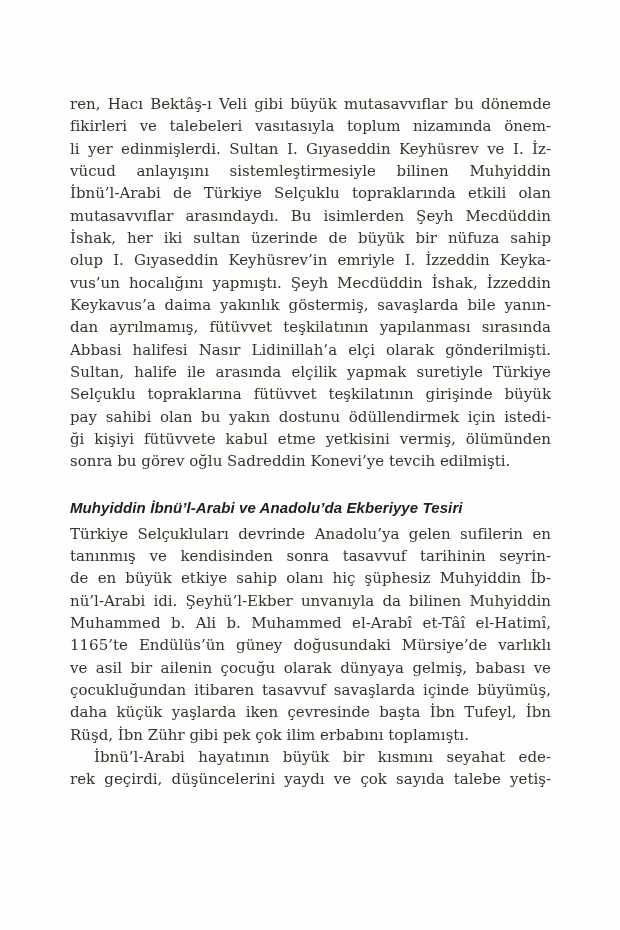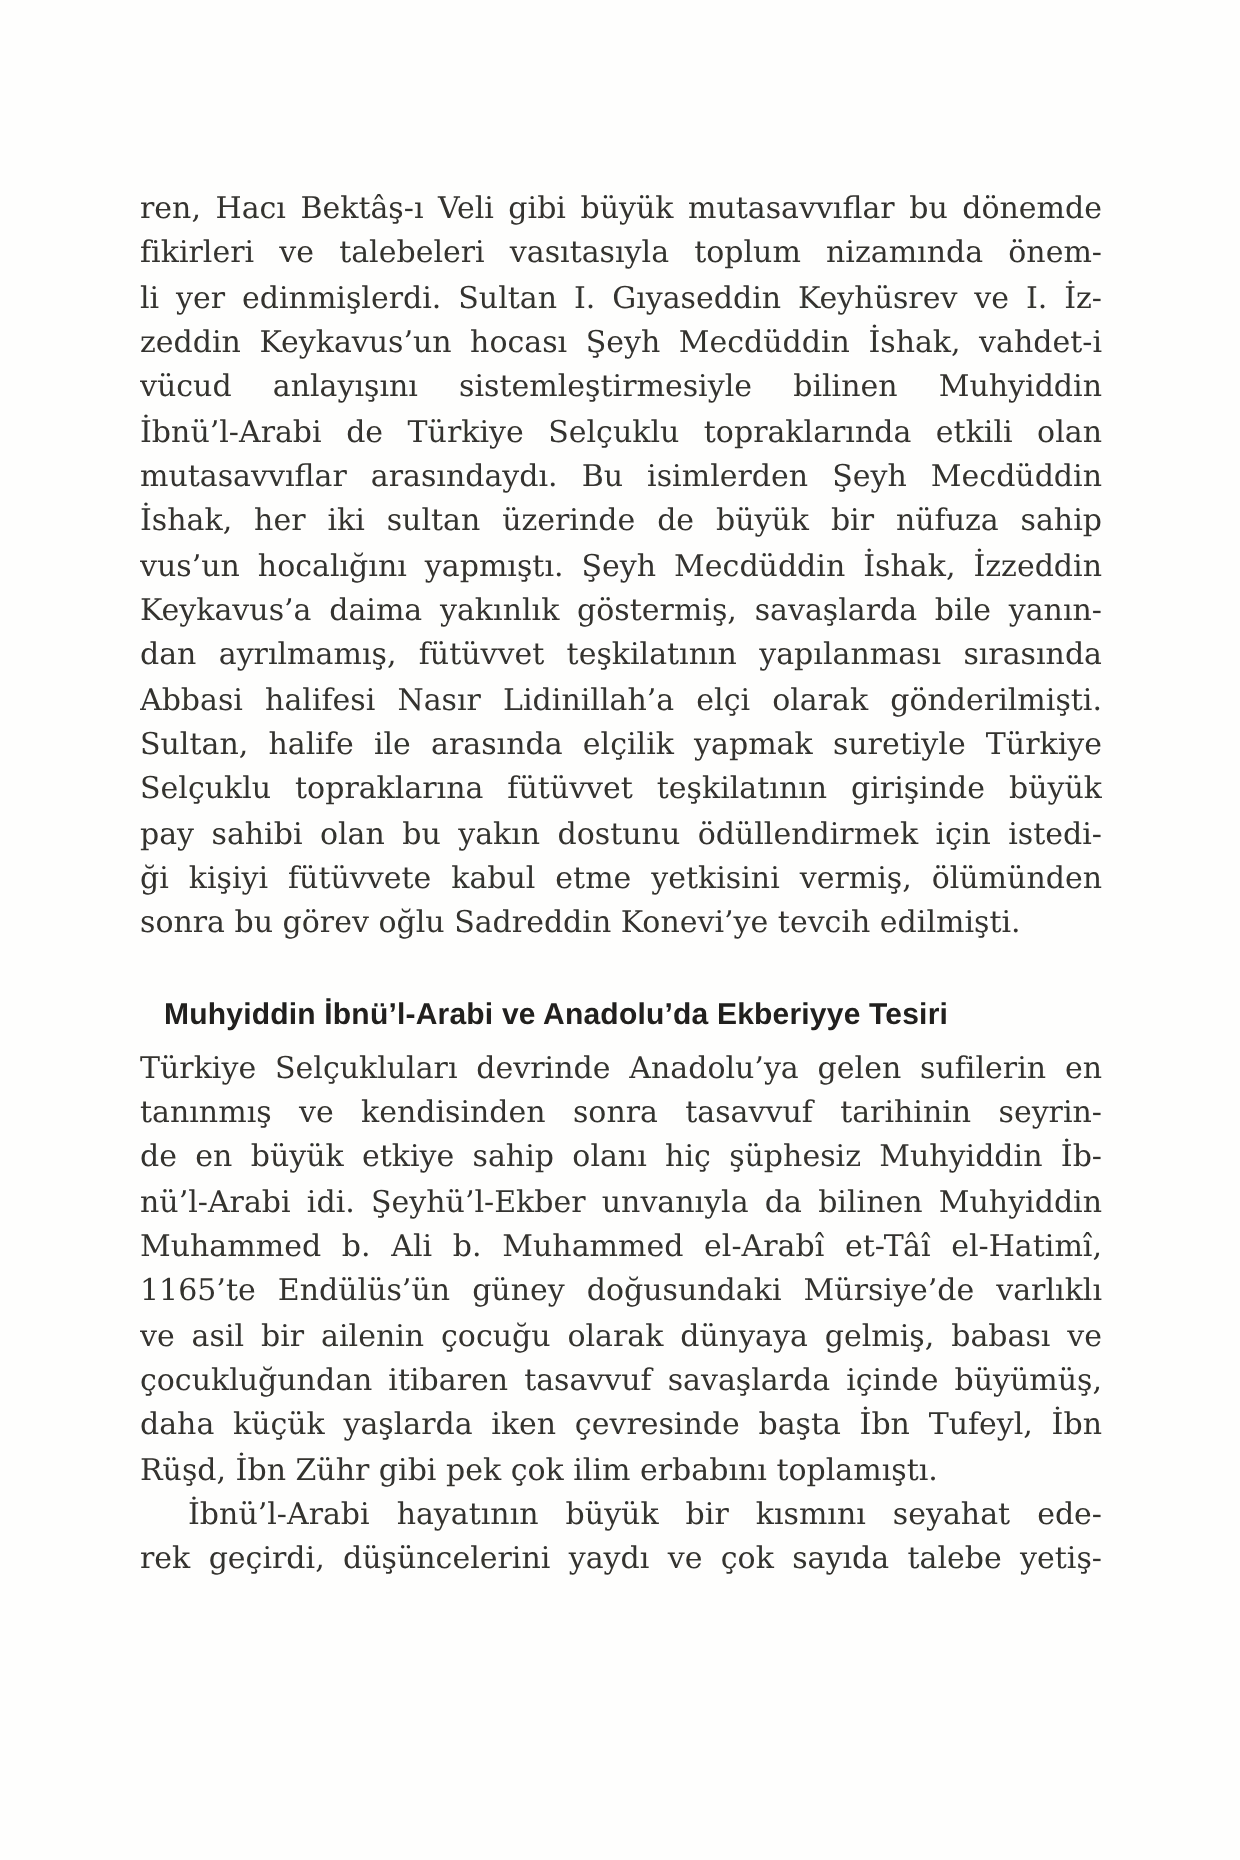--- a/index.html
+++ b/index.html
@@ -39,27 +39,28 @@
     text-align-last: left;
   }
   
   .para.continues .line:last-child {
     text-align-last: justify;
   }
   .para.indent-first .line:first-child {
     text-indent: 24px;
   }
   .heading {
-    margin: 24px 0 4px 12px;
+    margin: 24px 0 4px 0;
     font-family: "Liberation Sans", sans-serif;
     font-weight: 700;
     font-size: 15px;
     line-height: 22px;
     letter-spacing: 0.1px;
     color: #21201e;
+    font-style: italic;
   }
   .folio {
     position: absolute;
     top: 856px;
     left: 0;
     width: 620px;
     text-align: center;
     font-family: "DejaVu Serif", serif;
     font-size: 12.5px;
     line-height: 15px;
@@ -71,25 +72,25 @@
 
 <main class="page">
 
   <section class="text-block">
 
     <div class="para para-end">
 
     <div class="line">ren, Hacı Bektâş-ı Veli gibi büyük mutasavvıflar bu dönemde</div>
         <div class="line">fikirleri ve talebeleri vasıtasıyla toplum nizamında önem-</div>
         <div class="line">li yer edinmişlerdi. Sultan I. Gıyaseddin Keyhüsrev ve I. İz-</div>
-        <div class="line">zeddin Keykavus’un hocası Şeyh Mecdüddin İshak, vahdet-i</div>
         <div class="line">vücud anlayışını sistemleştirmesiyle bilinen Muhyiddin</div>
         <div class="line">İbnü’l-Arabi de Türkiye Selçuklu topraklarında etkili olan</div>
         <div class="line">mutasavvıflar arasındaydı. Bu isimlerden Şeyh Mecdüddin</div>
         <div class="line">İshak, her iki sultan üzerinde de büyük bir nüfuza sahip</div>
+        <div class="line">olup I. Gıyaseddin Keyhüsrev’in emriyle I. İzzeddin Keyka-</div>
         <div class="line">vus’un hocalığını yapmıştı. Şeyh Mecdüddin İshak, İzzeddin</div>
         <div class="line">Keykavus’a daima yakınlık göstermiş, savaşlarda bile yanın-</div>
         <div class="line">dan ayrılmamış, fütüvvet teşkilatının yapılanması sırasında</div>
         <div class="line">Abbasi halifesi Nasır Lidinillah’a elçi olarak gönderilmişti.</div>
         <div class="line">Sultan, halife ile arasında elçilik yapmak suretiyle Türkiye</div>
         <div class="line">Selçuklu topraklarına fütüvvet teşkilatının girişinde büyük</div>
         <div class="line">pay sahibi olan bu yakın dostunu ödüllendirmek için istedi-</div>
         <div class="line">ği kişiyi fütüvvete kabul etme yetkisini vermiş, ölümünden</div>
         <div class="line">sonra bu görev oğlu Sadreddin Konevi’ye tevcih edilmişti.</div>
       </div>

